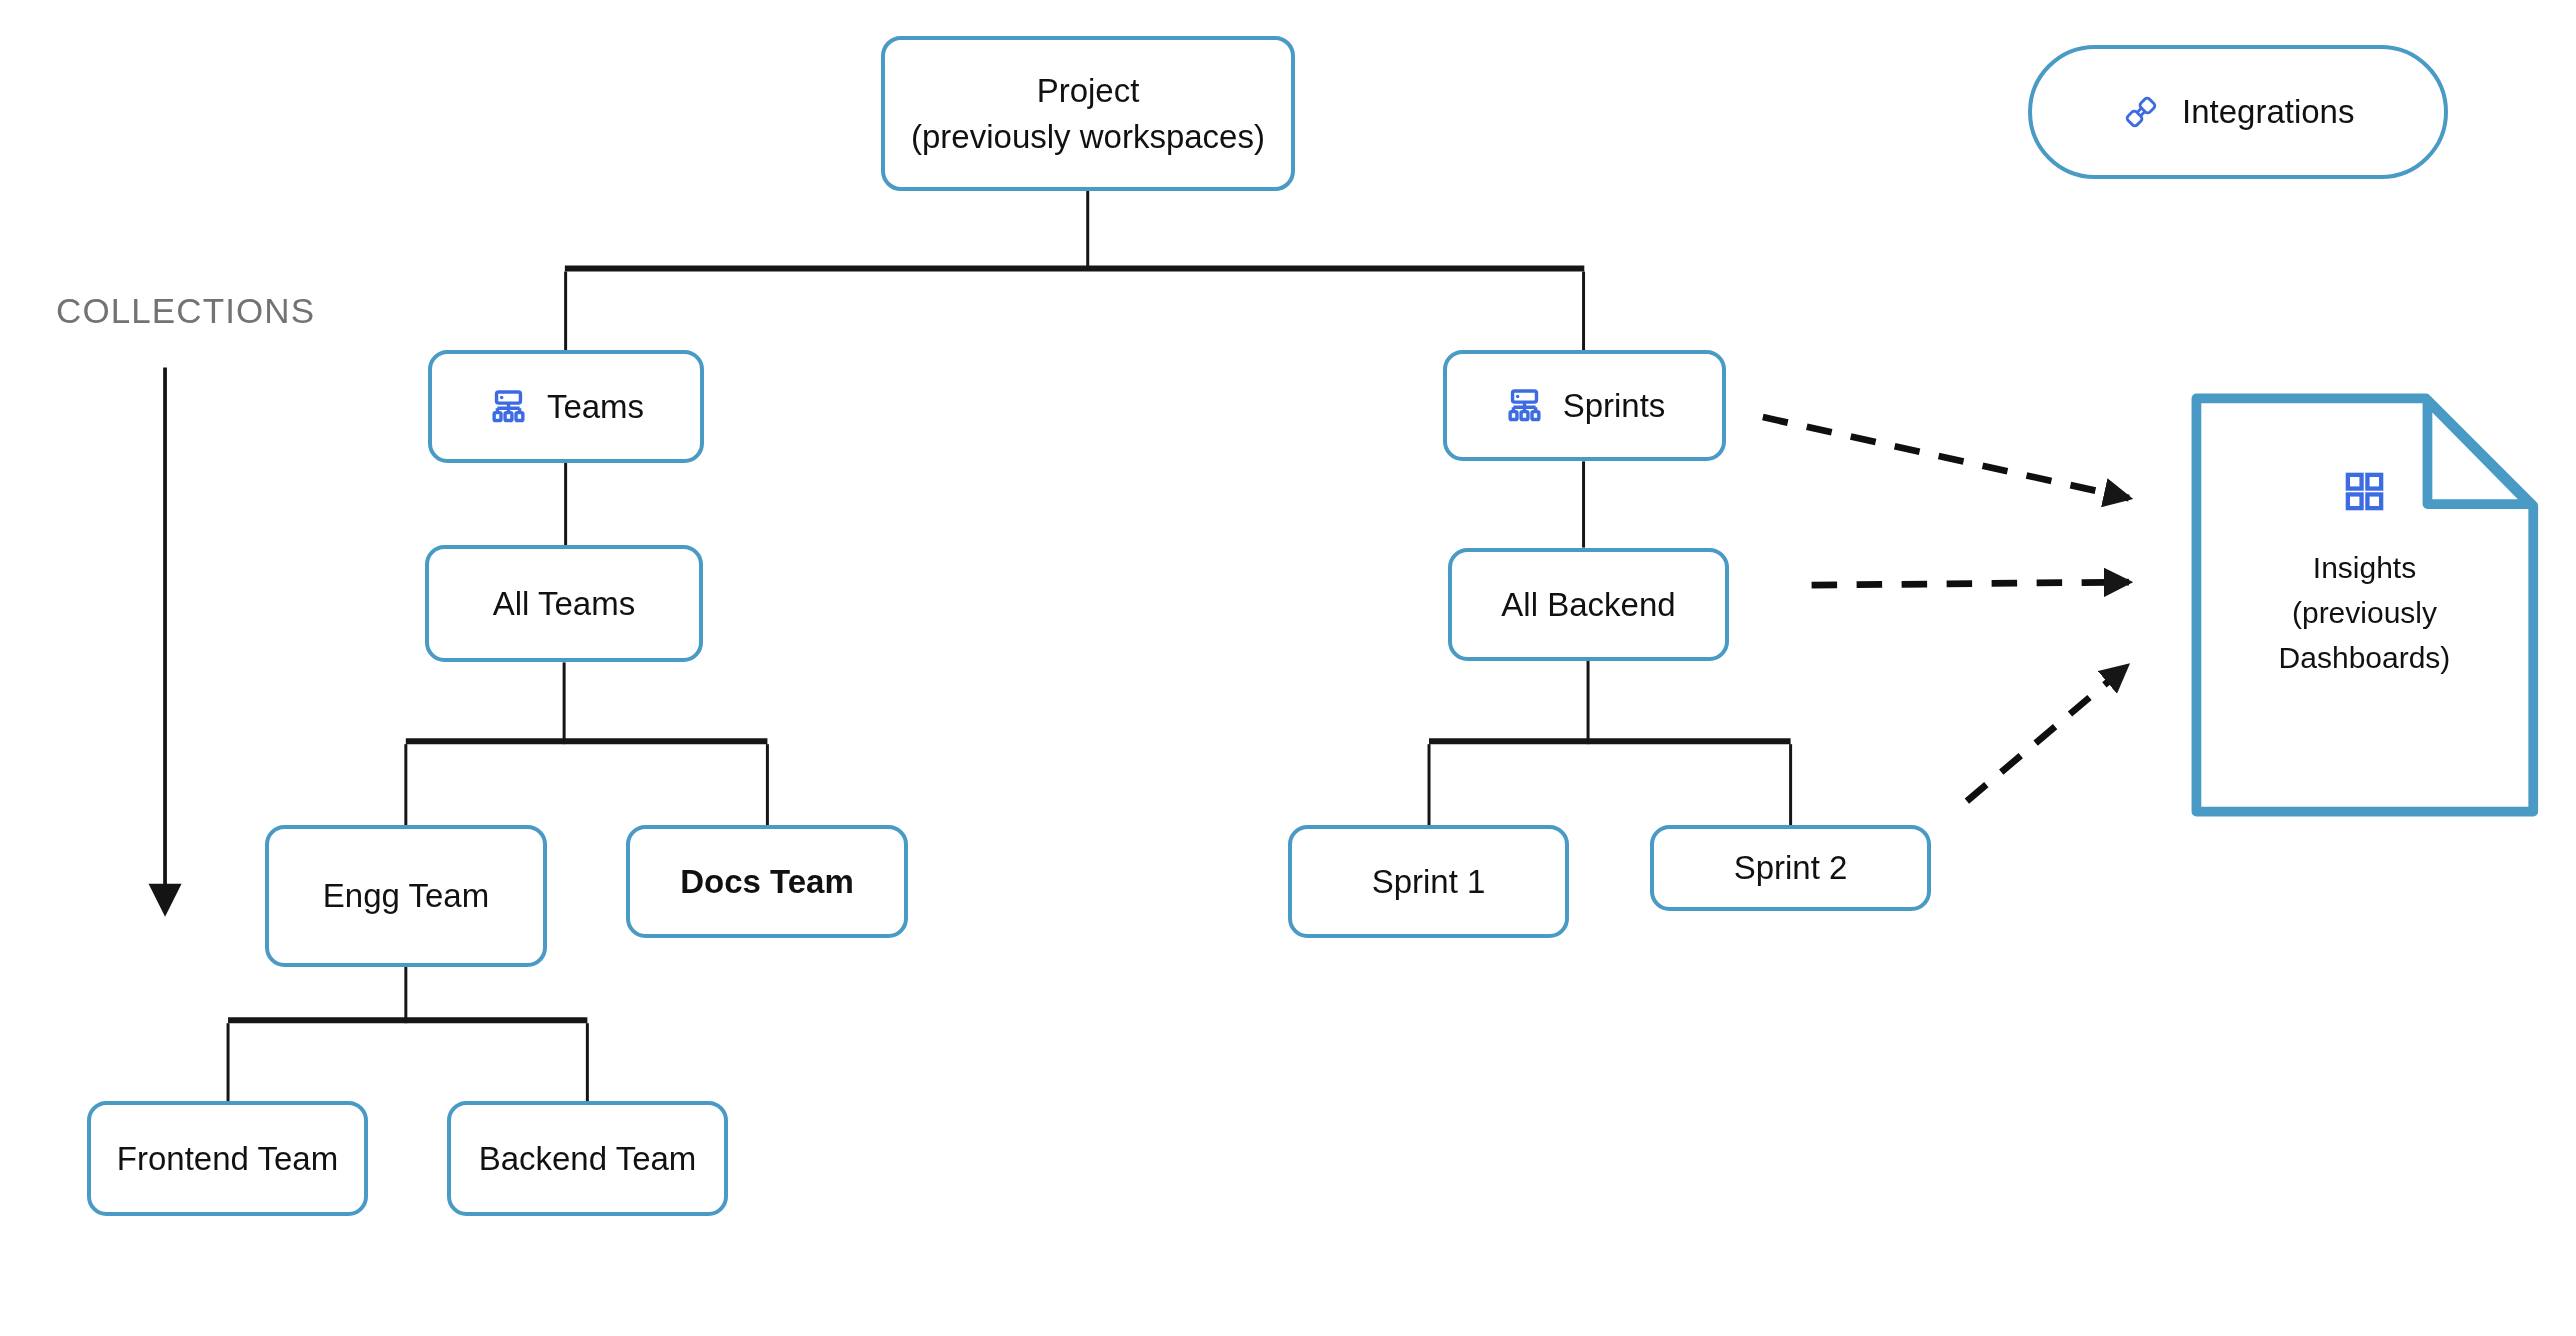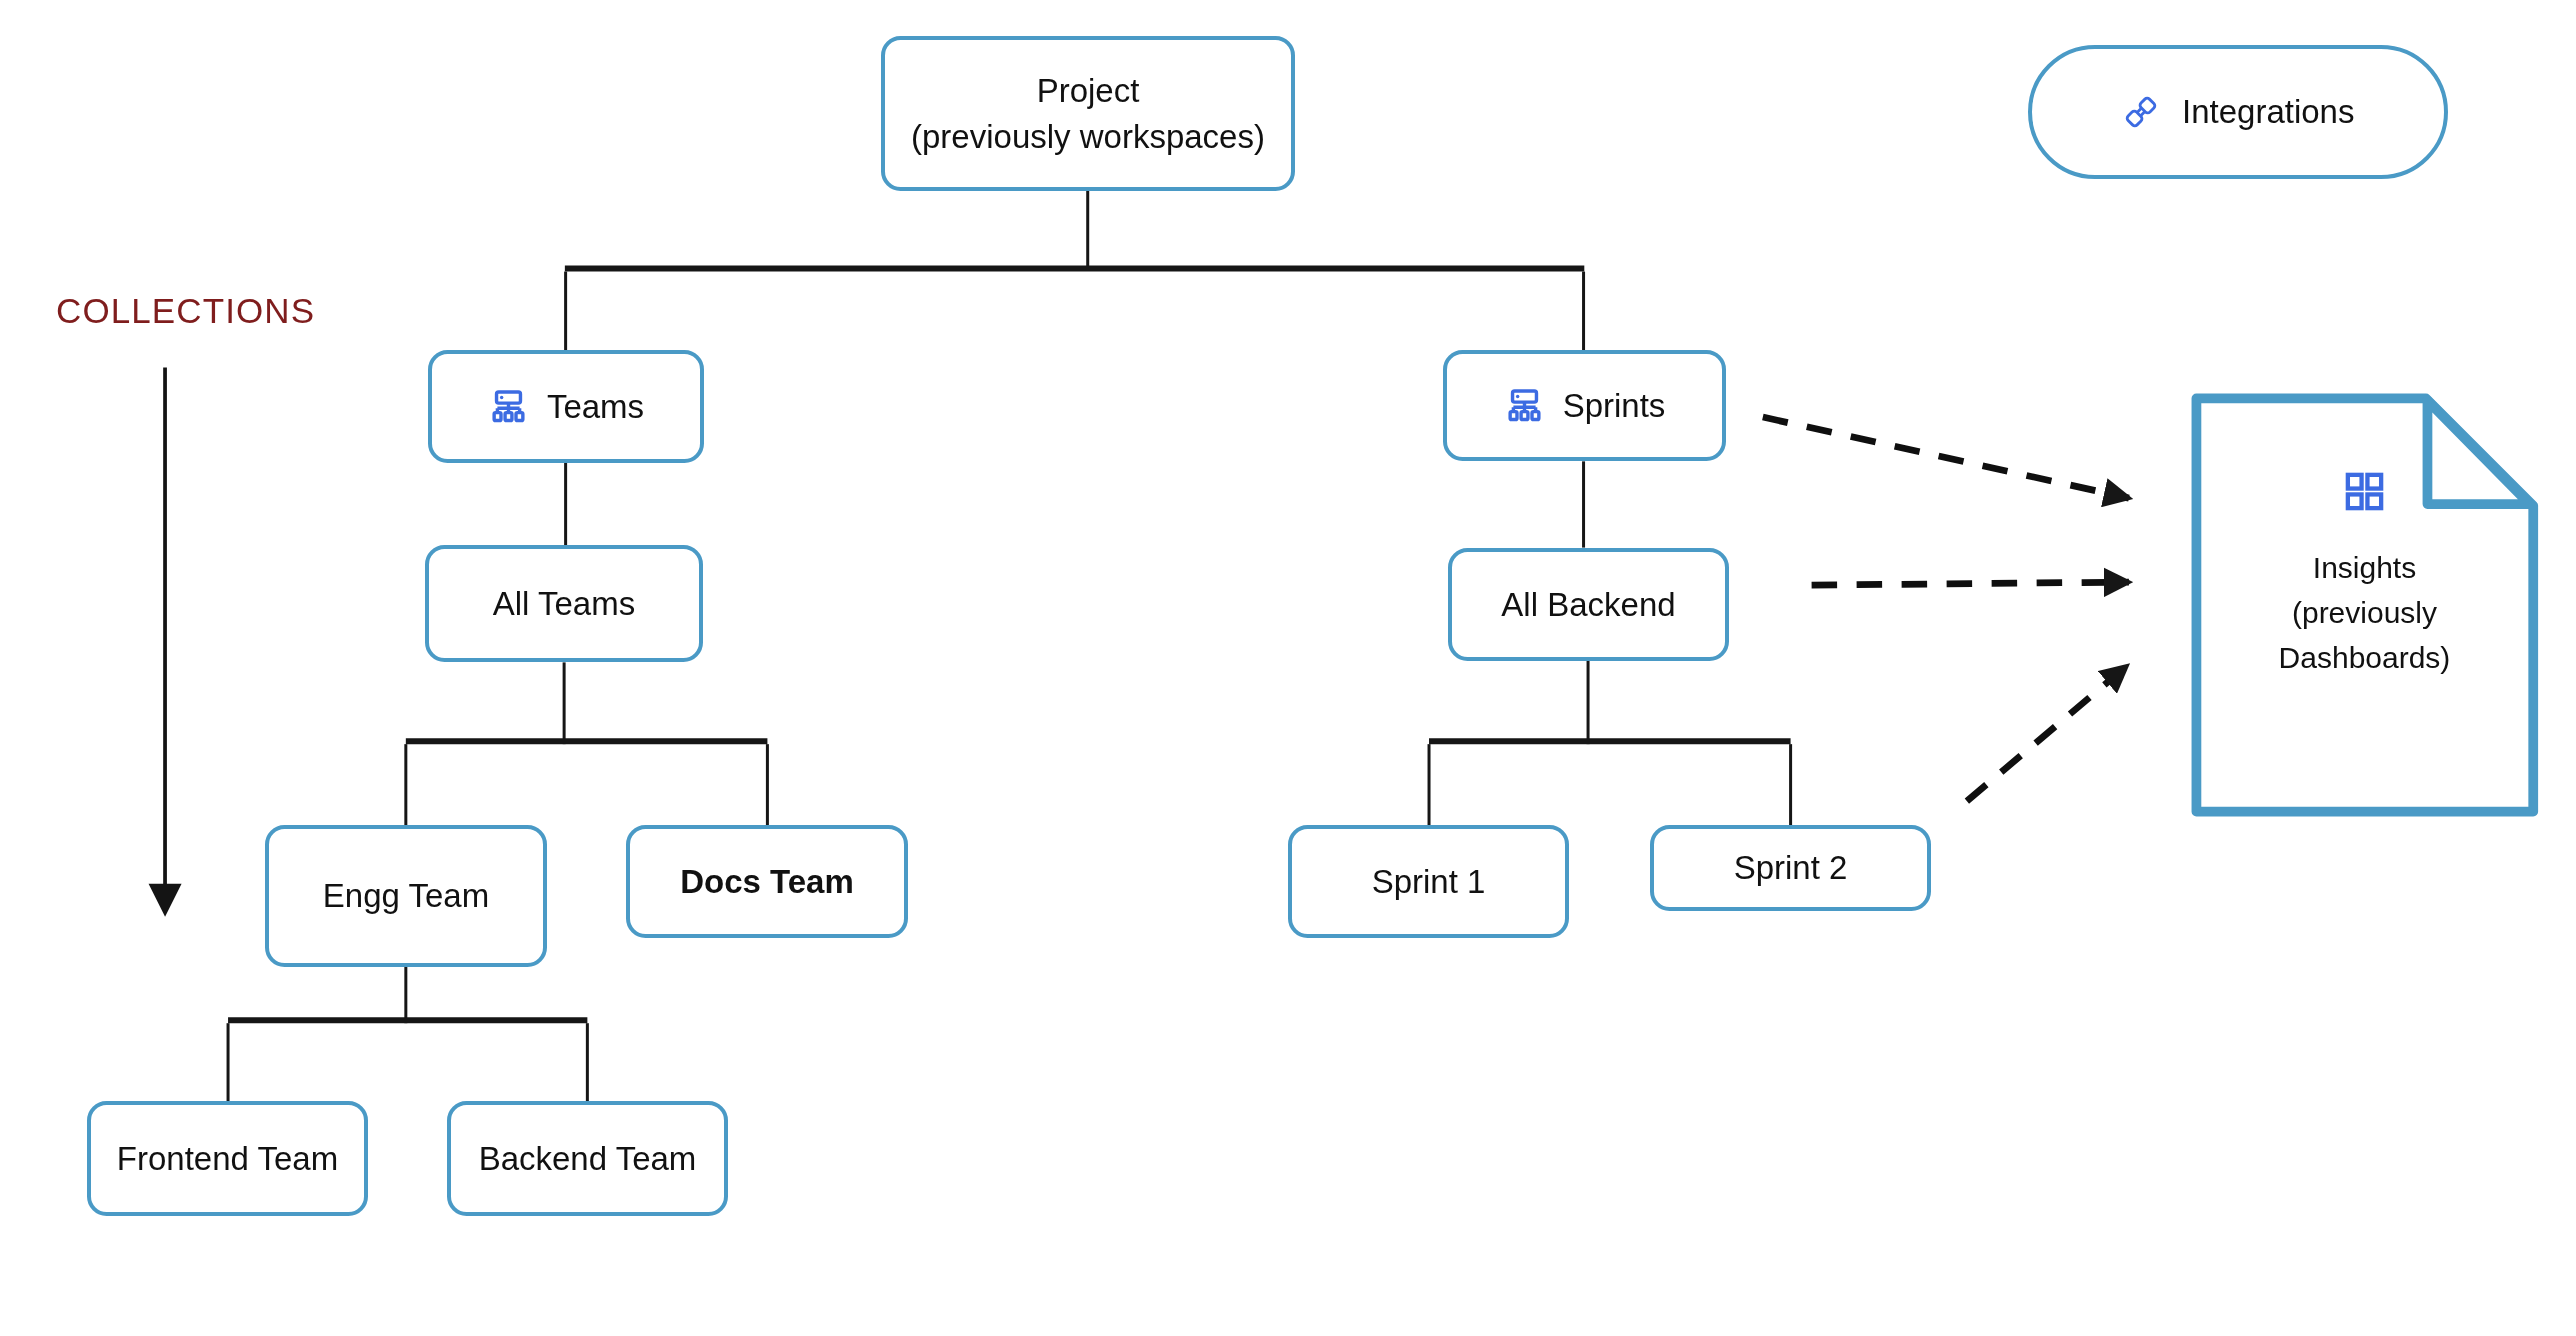--- a/index.html
+++ b/index.html
@@ -15,21 +15,21 @@
     position:absolute;z-index:2;box-sizing:border-box;
     display:flex;align-items:center;justify-content:center;gap:18px;
     background:#ffffff;border:4.5px solid #4a9ac6;border-radius:19.5px;
     font-size:33px;text-align:center;
   }
   .node .lbl{white-space:pre-line;line-height:1.38;}
   .pill{border-radius:69px;}
 
   .collections-label{
     position:absolute;left:56px;top:291px;z-index:2;
-    font-size:35px;letter-spacing:1.1px;color:#7f1d1d;
+    font-size:35px;letter-spacing:1.1px;color:#737373;
   }
 
   .doc-content{
     position:absolute;left:2206px;top:409px;width:317px;height:390px;z-index:2;
     display:flex;flex-direction:column;align-items:center;
     padding-top:59px;gap:30px;box-sizing:border-box;text-align:center;
   }
   .doc-content .lbl{white-space:pre-line;font-size:30px;line-height:1.5;}
 
   .icon{flex:0 0 auto;display:block;}
@@ -82,21 +82,21 @@
     </g>
 
     <g>
       <path d="M2928 531 H3234 L3377 674 V1082 H2928 Z" fill="#ffffff" stroke="#4a9ac6" stroke-width="13" stroke-linejoin="round"></path>
       <path d="M3236 534 V672 H3372 Z" fill="#ffffff" stroke="#4a9ac6" stroke-width="13" stroke-linejoin="round"></path>
     </g>
   </svg>
 
   <div class="collections-label">COLLECTIONS</div>
 
-  <div class="node" style="left:881px;top:36px;width:414px;height:155px;">
+  <div class="node" style="left:881px;top:36px;width:414px;height:155px;border-radius:20px;">
     <span class="lbl">Project
 (previously workspaces)</span>
   </div>
 
   <div class="node" style="left:428px;top:350px;width:276px;height:113px;">
     <svg class="icon" width="41" height="41" viewBox="0 0 24 24">
       <g stroke="#3c6be2" stroke-width="2" fill="none">
         <rect x="5" y="3.5" width="14" height="6.5" rx="1.2"></rect>
         <path d="M12 10v3M5.5 13h13M5.5 13v2.6M12 13v2.6M18.5 13v2.6"></path>
         <rect x="3.6" y="15.6" width="4" height="4.6" rx="0.8"></rect>

